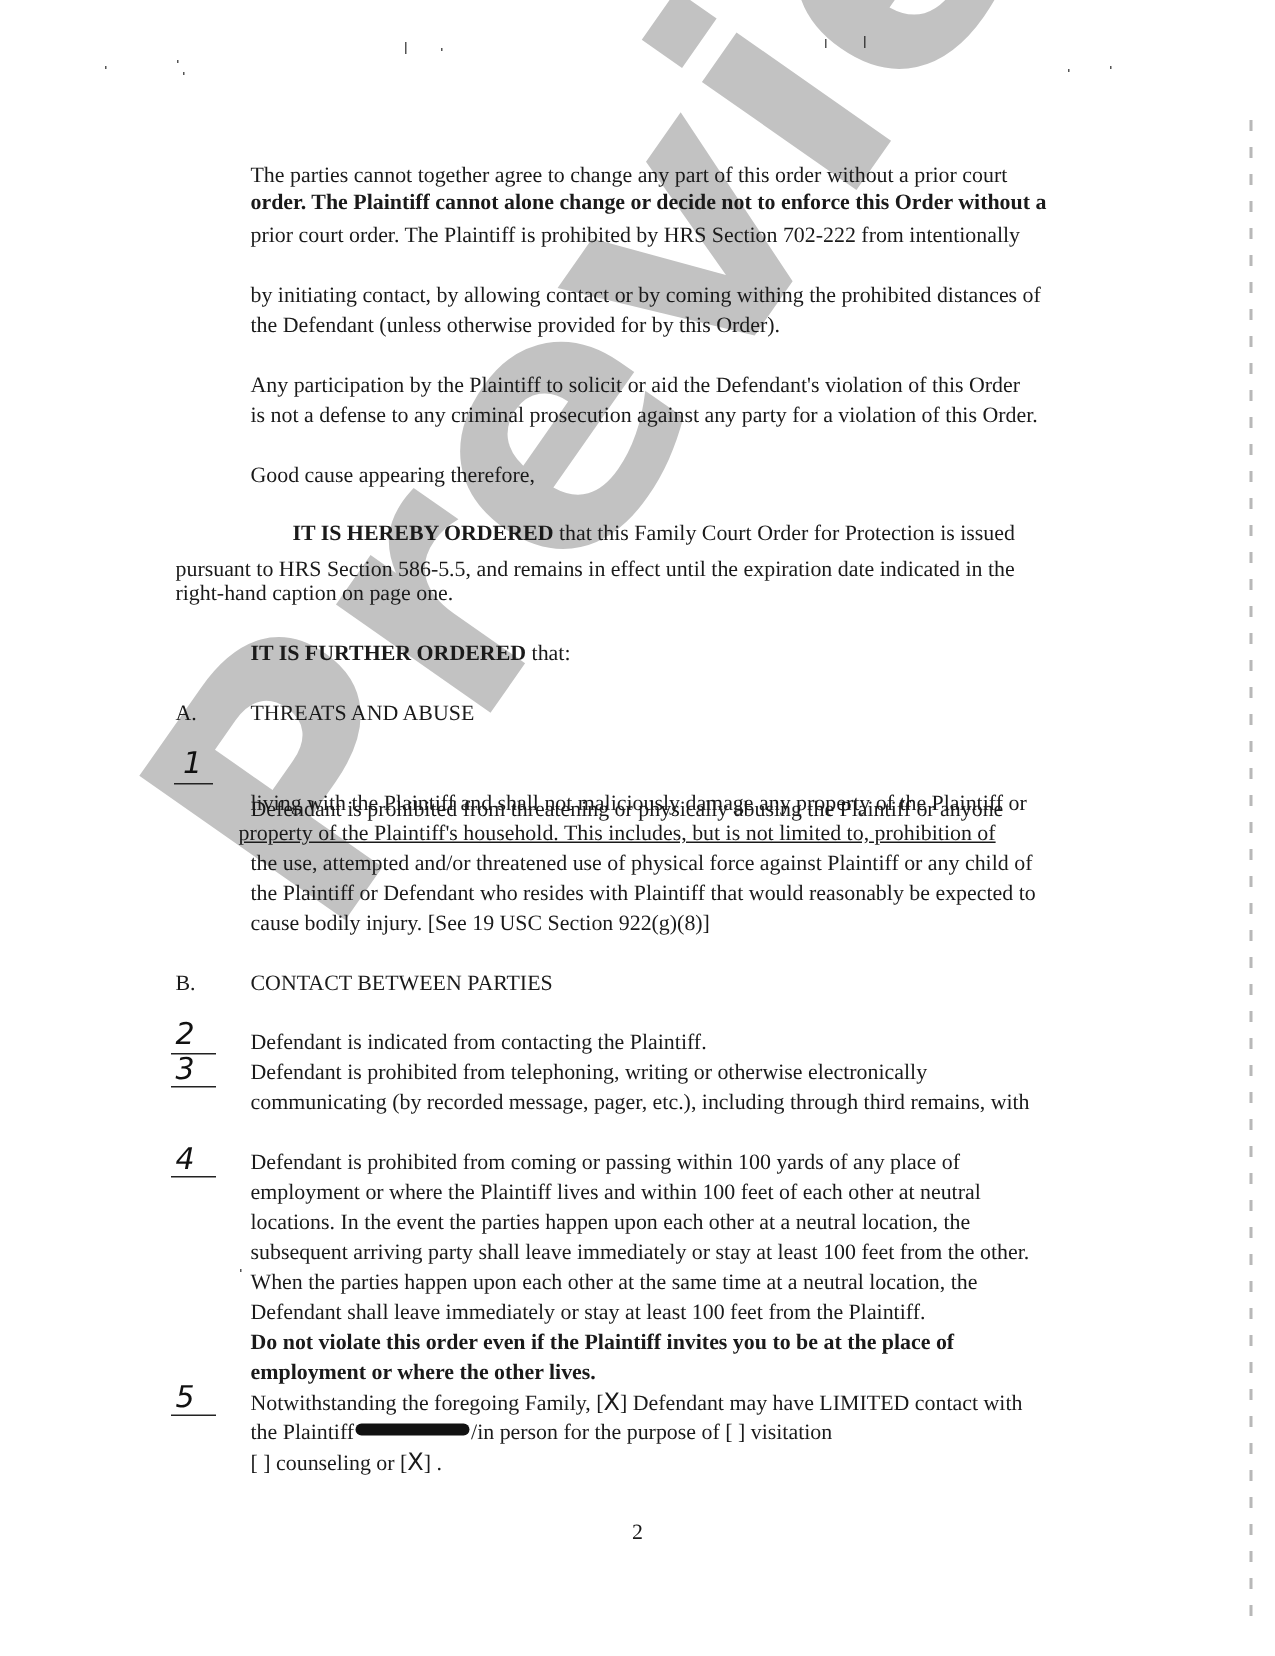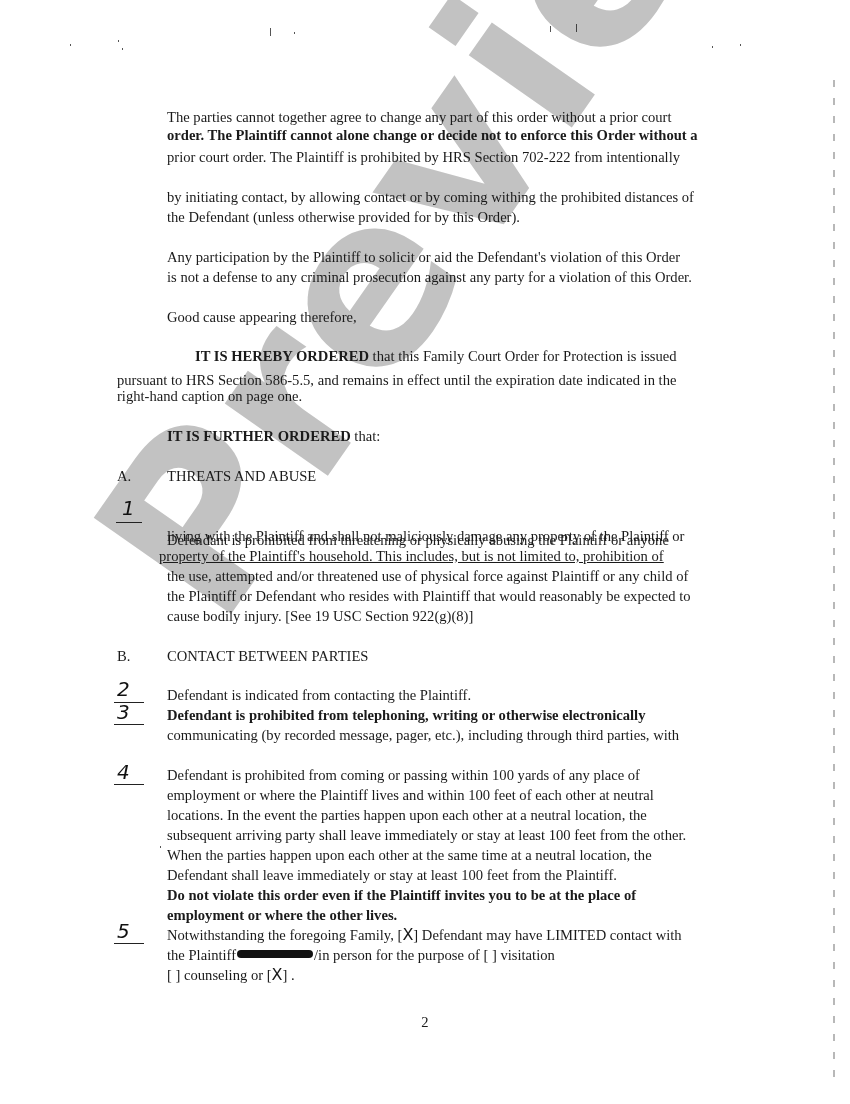--- a/index.html
+++ b/index.html
@@ -174,22 +174,22 @@
 
     <div class="line" style="left:117px;top:646px;">B.</div>
     <div class="line" style="left:167px;top:646px;">CONTACT BETWEEN PARTIES</div>
 
     <div class="hand" style="left:117px;top:679px;">2</div>
     <div class="hand-ul" style="left:114px;top:702px;width:30px;"></div>
     <div class="line" style="left:167px;top:685px;">Defendant is indicated from contacting the Plaintiff.</div>
 
     <div class="hand" style="left:117px;top:702px;">3</div>
     <div class="hand-ul" style="left:114px;top:724px;width:30px;"></div>
-    <div class="line" style="left:167px;top:705px;font-weight:bold;">Defendant is prohibited from telephoning, writing or otherwise electronically</div>
-    <div class="line" style="left:167px;top:725px;">communicating (by recorded message, pager, etc.), including through third parties, with</div>
+    <div class="line" style="left:167px;top:705px;">Defendant is prohibited from telephoning, writing or otherwise electronically</div>
+    <div class="line" style="left:167px;top:725px;">communicating (by recorded message, pager, etc.), including through third remains, with</div>
 
     <div class="hand" style="left:117px;top:762px;">4</div>
     <div class="hand-ul" style="left:114px;top:784px;width:30px;"></div>
     <div class="line" style="left:167px;top:765px;">Defendant is prohibited from coming or passing within 100 yards of any place of</div>
     <div class="line" style="left:167px;top:785px;">employment or where the Plaintiff lives and within 100 feet of each other at neutral</div>
     <div class="line" style="left:167px;top:805px;">locations.  In the event the parties happen upon each other at a neutral location, the</div>
     <div class="line" style="left:167px;top:825px;">subsequent arriving party shall leave immediately or stay at least 100 feet from the other.</div>
     <div class="line" style="left:167px;top:845px;">When the parties happen upon each other at the same time at a neutral location, the</div>
     <div class="line" style="left:167px;top:865px;">Defendant shall leave immediately or stay at least 100 feet from the Plaintiff.</div>
     <div class="line bold" style="left:167px;top:885px;">Do not violate this order even if the Plaintiff invites you to be at the place of</div>

